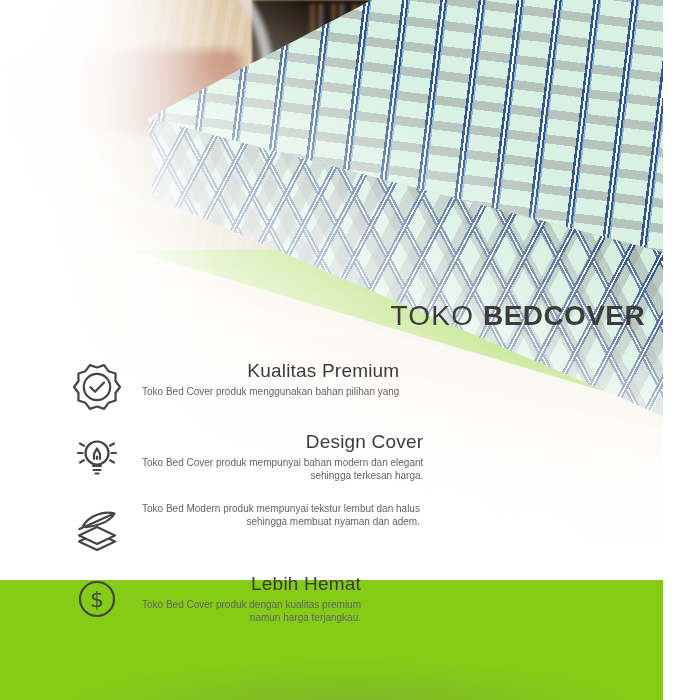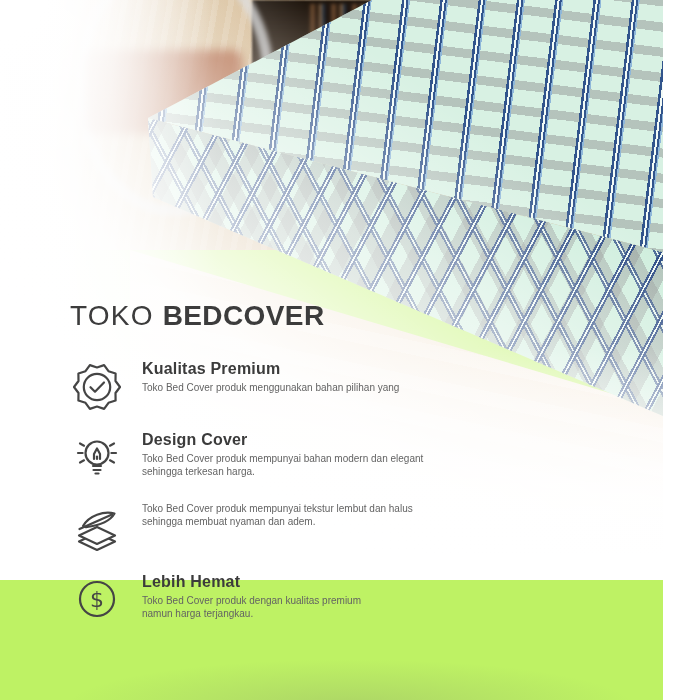--- a/index.html
+++ b/index.html
@@ -2,21 +2,21 @@
 <html><head>
 <meta charset="utf-8">
 <style>
   html,body{margin:0;padding:0;}
   body{
     width:700px;height:700px;
     background:#ffffff;
     font-family:"Liberation Sans","DejaVu Sans",sans-serif;
     overflow:hidden;
   }
-  .canvas{position:relative;width:663px;height:700px;background:#bef264;overflow:hidden;}
+  .canvas{position:relative;width:663px;height:700px;background:#84cc16;overflow:hidden;text-align:right;}
 
   
   .photo{position:absolute;left:0;top:0;width:700px;height:580px;overflow:hidden;}
   .wall{
     position:absolute;left:0;top:0;width:700px;height:250px;
     background:
       repeating-linear-gradient(100deg, rgba(255,255,255,.14) 0 6px, rgba(0,0,0,0) 6px 15px),
       linear-gradient(100deg,#cdab80 0%,#dac29e 28%,#cfae86 55%,#c09a72 100%);
   }
   .shelf{
@@ -84,21 +84,21 @@
   
   .content{position:absolute;left:70px;top:300px;width:575px;}
   h1{
     margin:0 0 28px;font-size:28px;color:#3c3c3c;font-weight:400;
     letter-spacing:1.2px;
   }
   h1 b{font-weight:800;letter-spacing:.4px;}
   .feature{display:flex;margin-bottom:16px;}
   .icon-box{flex:0 0 56px;width:56px;margin-right:16px;padding-top:1px;}
   .icon-box svg{display:block;}
-  .feature h2{margin:0 0 3px;font-size:16px;font-weight:700;color:#3b3b3b;letter-spacing:.2px;}
+  .feature h2{margin:0 0 3px;font-size:19px;font-weight:400;color:#3b3b3b;letter-spacing:.2px;}
   .feature p{margin:0;font-size:10px;color:#636363;line-height:1.3;}
   .feature p span{display:block;}
 
   .vignette{
     position:absolute;left:0;bottom:0;width:700px;height:42px;pointer-events:none;
     background:radial-gradient(58% 160% at 50% 115%, rgba(110,110,110,.22), rgba(255,255,255,0) 70%);
   }
 </style>
 </head>
 <body>
@@ -170,21 +170,21 @@
       <div class="icon-box">
         <svg width="54" height="54" viewBox="0 0 54 54" fill="none" stroke="#454545" stroke-width="2.2" stroke-linecap="round" stroke-linejoin="round">
           <path d="M9 38.5 L27 30 L45 38.5 L27 47 Z"></path>
           <path d="M9 32.5 L27 24 L45 32.5 L27 41 Z" fill="#ffffff"></path>
           <path d="M13 23 C19 12.5, 34 7.5, 44.5 10.5 C40 18.5, 29 22.5, 16 24.2 Z" fill="#ffffff"></path>
           <path d="M9.5 26 L42 11.5"></path>
         </svg>
       </div>
       <div>
         <p>
-            <span>Toko Bed Cover produk mempunyai tekstur lembut dan halus</span>
+            <span>Toko Bed Modern produk mempunyai tekstur lembut dan halus</span>
             <span>sehingga membuat nyaman dan adem.</span>
           </p>
       </div>
     </div>
 
     <div class="feature">
       <div class="icon-box">
         <svg width="54" height="54" viewBox="0 0 54 54" fill="none" stroke="#454545" stroke-width="2.2">
           <circle cx="27" cy="25" r="17"></circle>
           <text x="27" y="33" text-anchor="middle" stroke="none" fill="#454545" font-family="'DejaVu Sans', sans-serif" font-size="22" font-weight="400">$</text>

